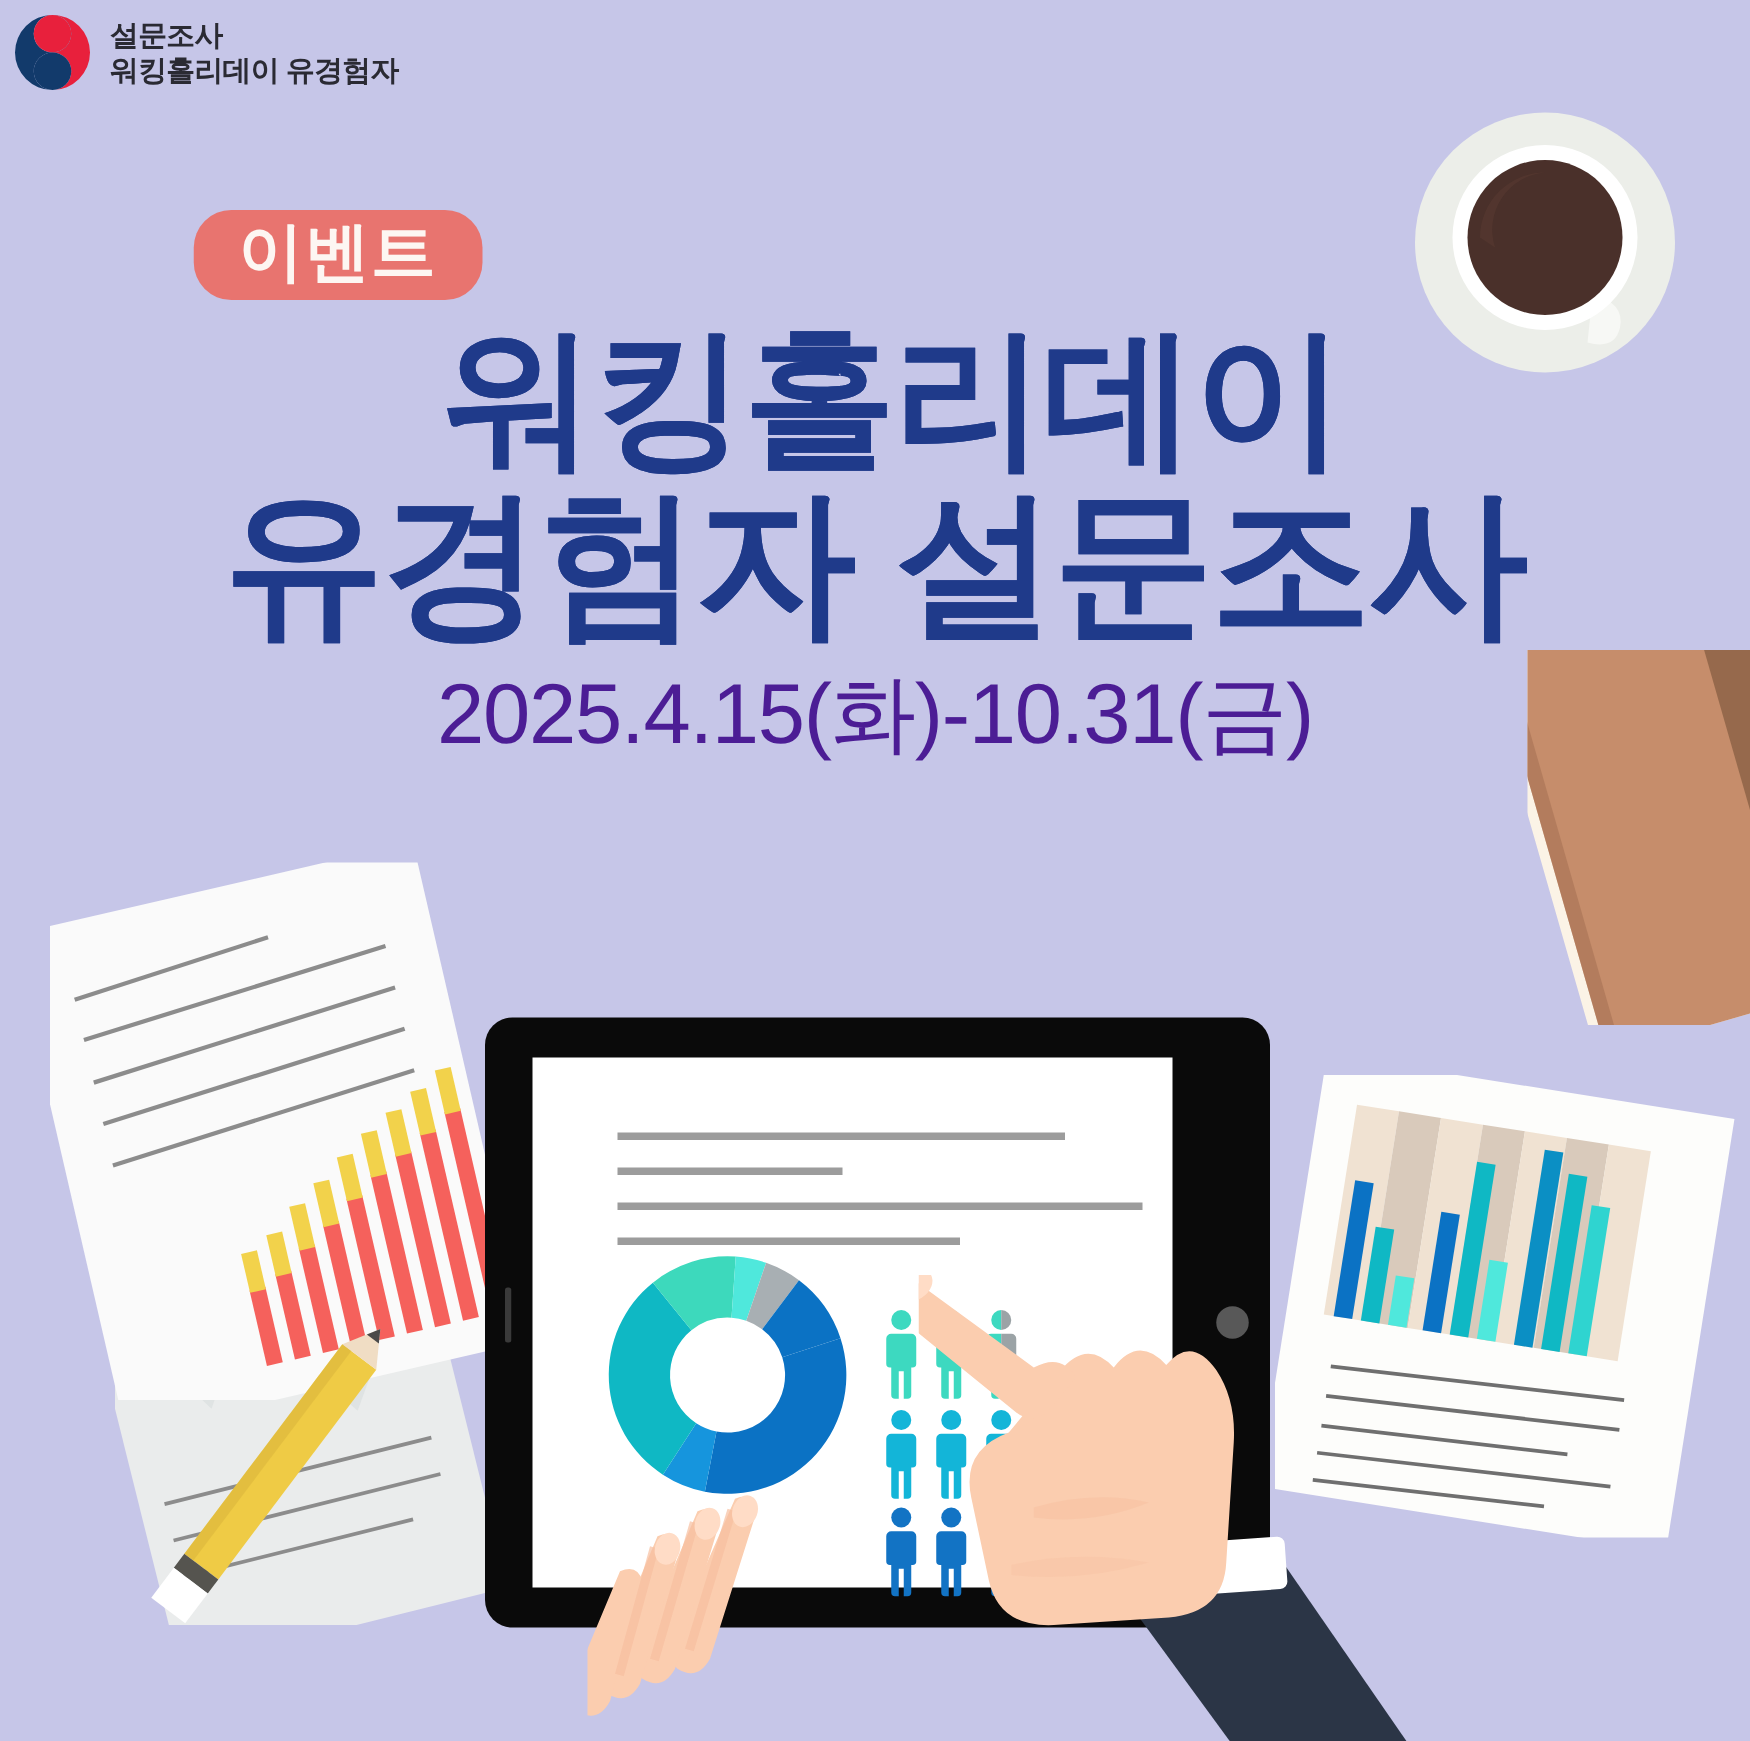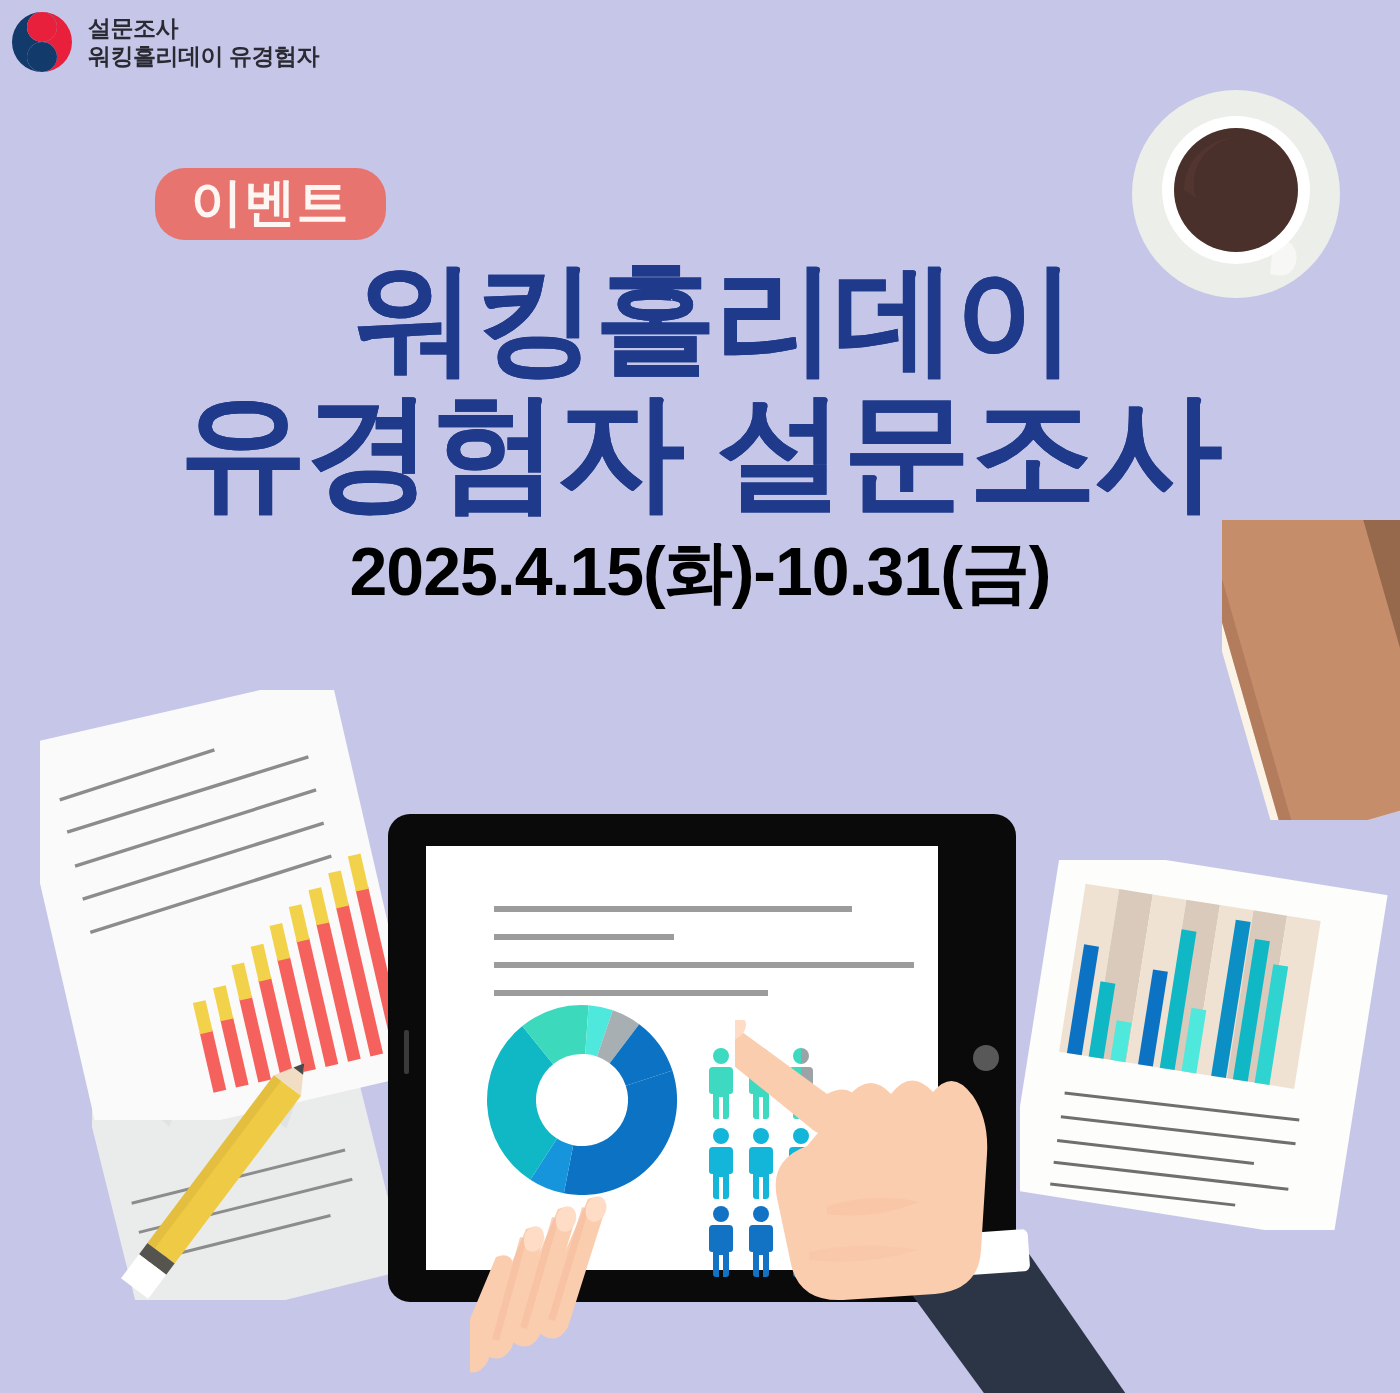--- a/index.html
+++ b/index.html
@@ -45,21 +45,21 @@
     margin-left:-860px;
   }
   .headline{
     margin-top:14px;color:#1f3a8a;font-weight:700;
     font-size:122px;line-height:1.06;letter-spacing:-2px;
     text-shadow:0 0 0 #1f3a8a;
   }
   .headline .l1{display:block;margin-left:29px;}
   .headline .l2{display:block;font-size:128px;}
   .dates{
-    margin-top:18px;color:#000000;font-weight:700;
+    margin-top:18px;color:#4c1d95;font-weight:400;
     font-size:68px;letter-spacing:-1px;line-height:1;
   }
 </style>
 </head>
 <body>
 
 <div id="poster">
 
   <div class="coffee">
     <svg viewBox="0 0 230 230" width="230" height="230">

